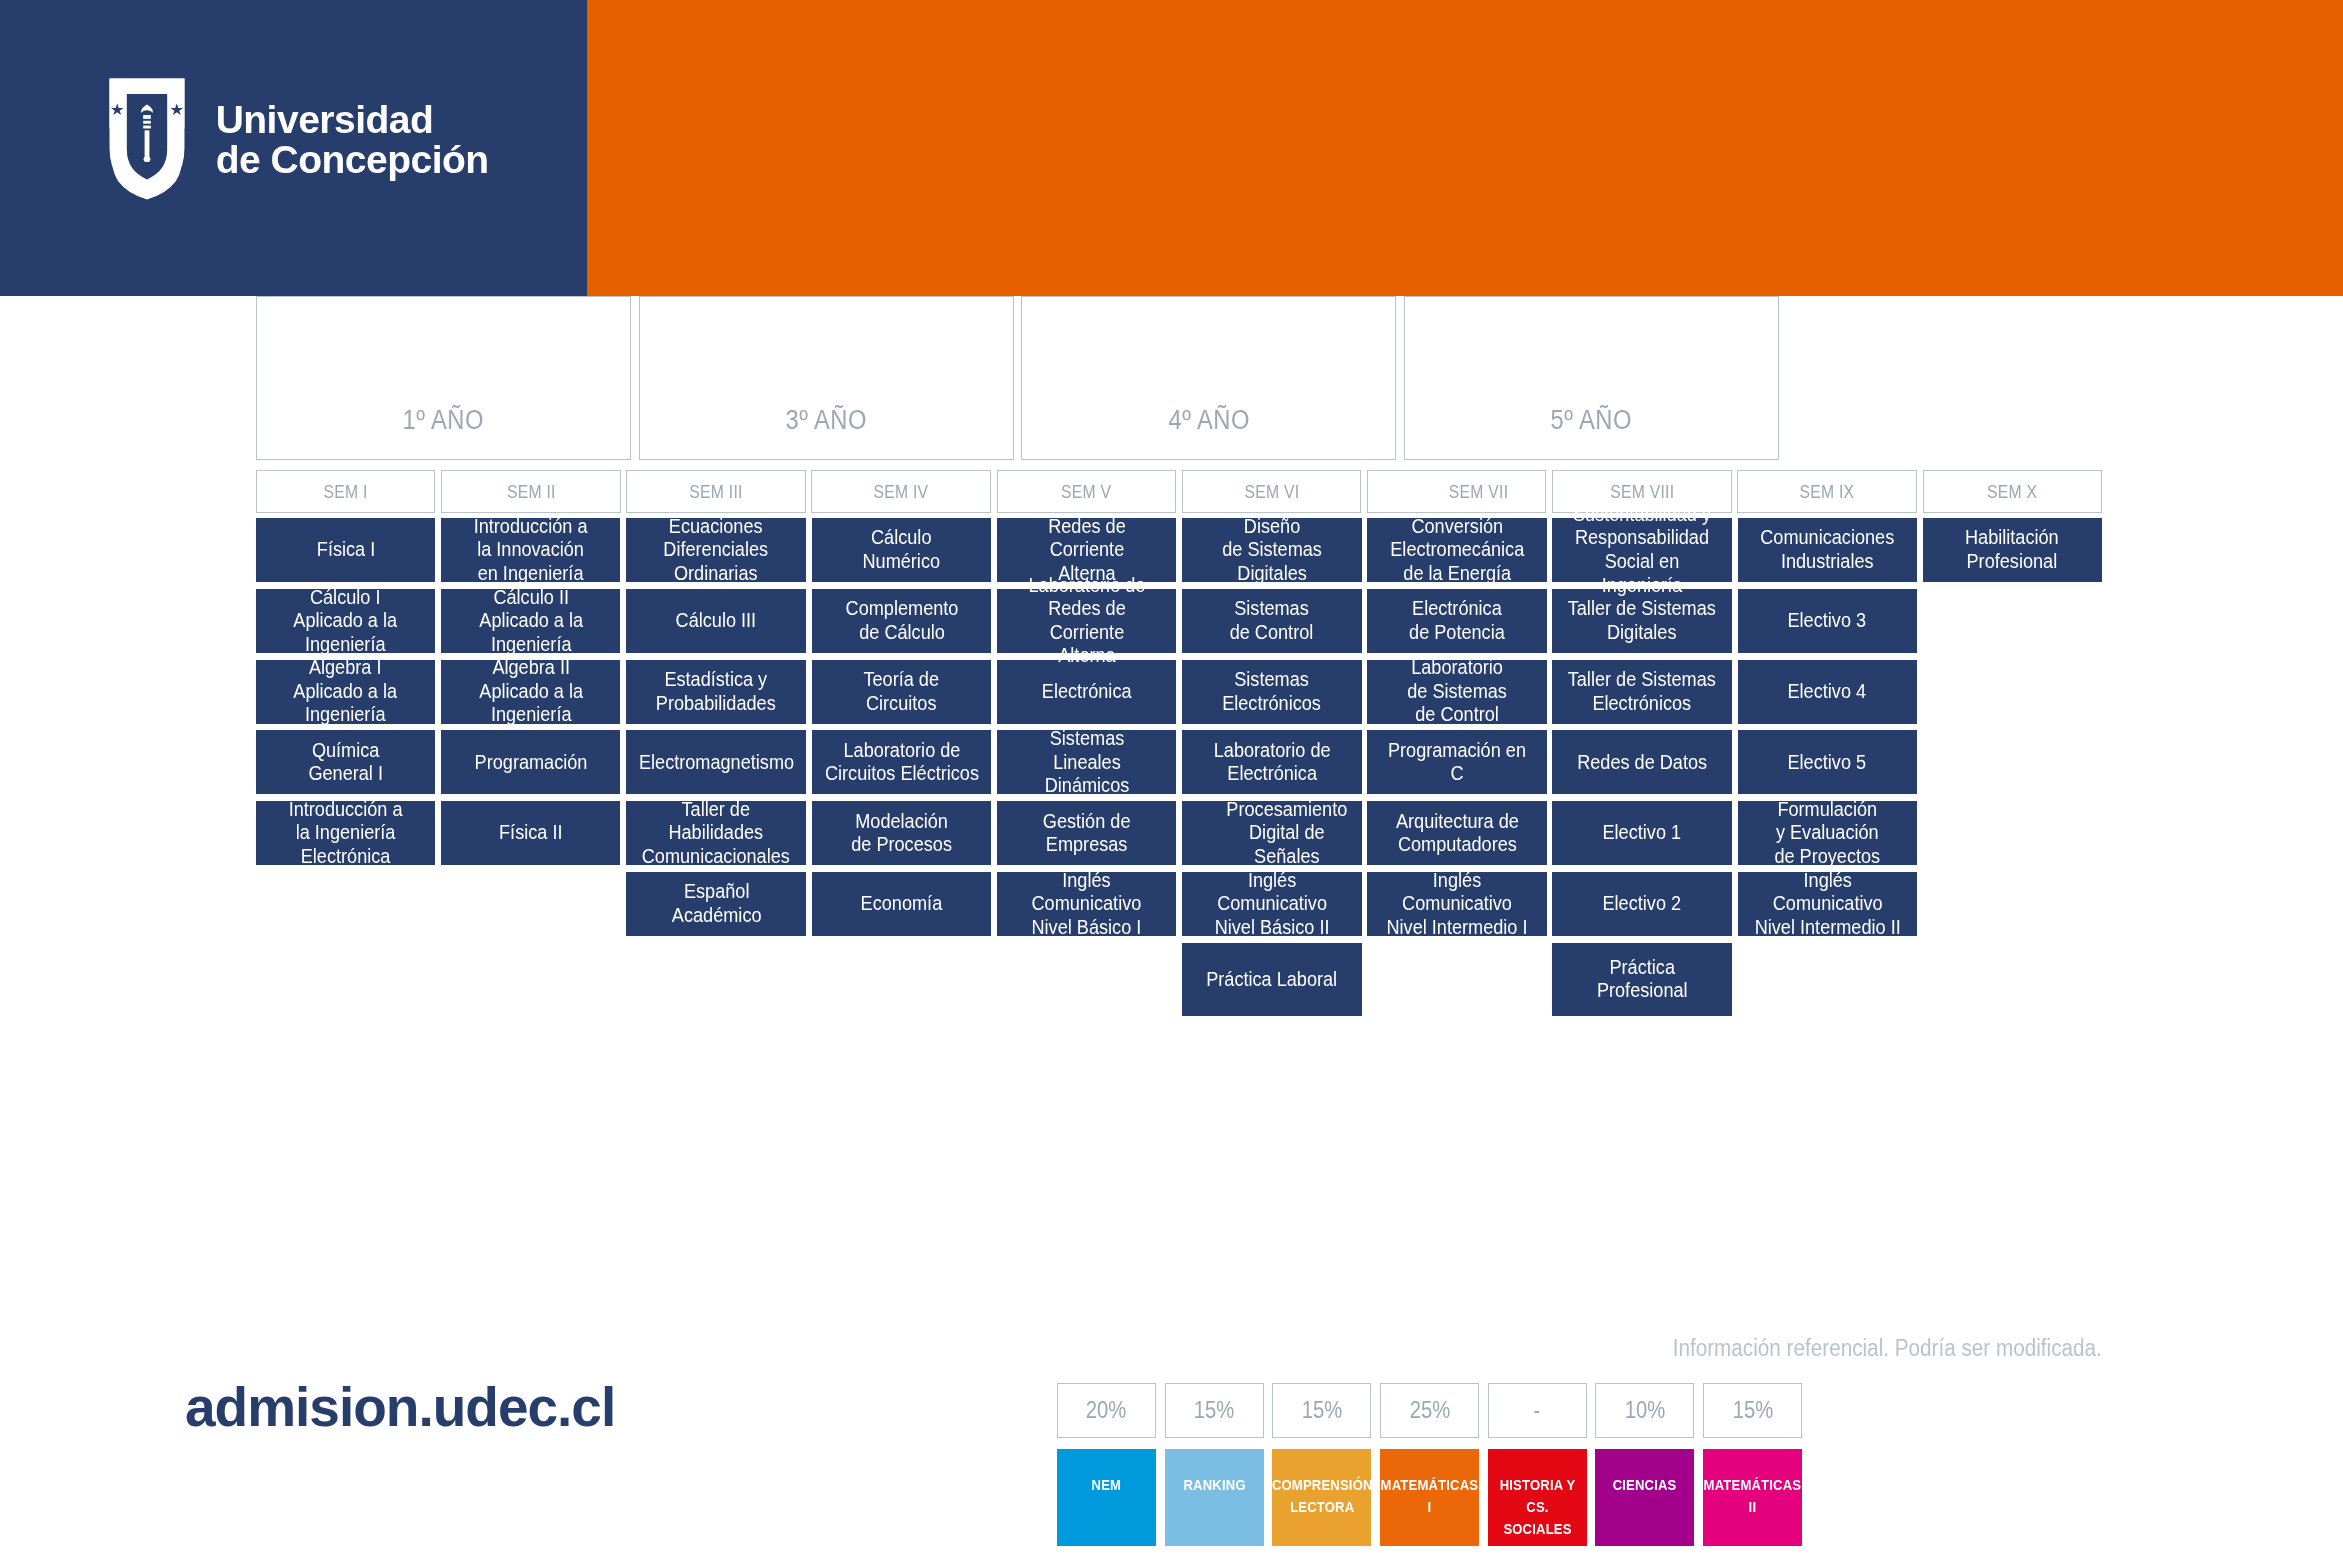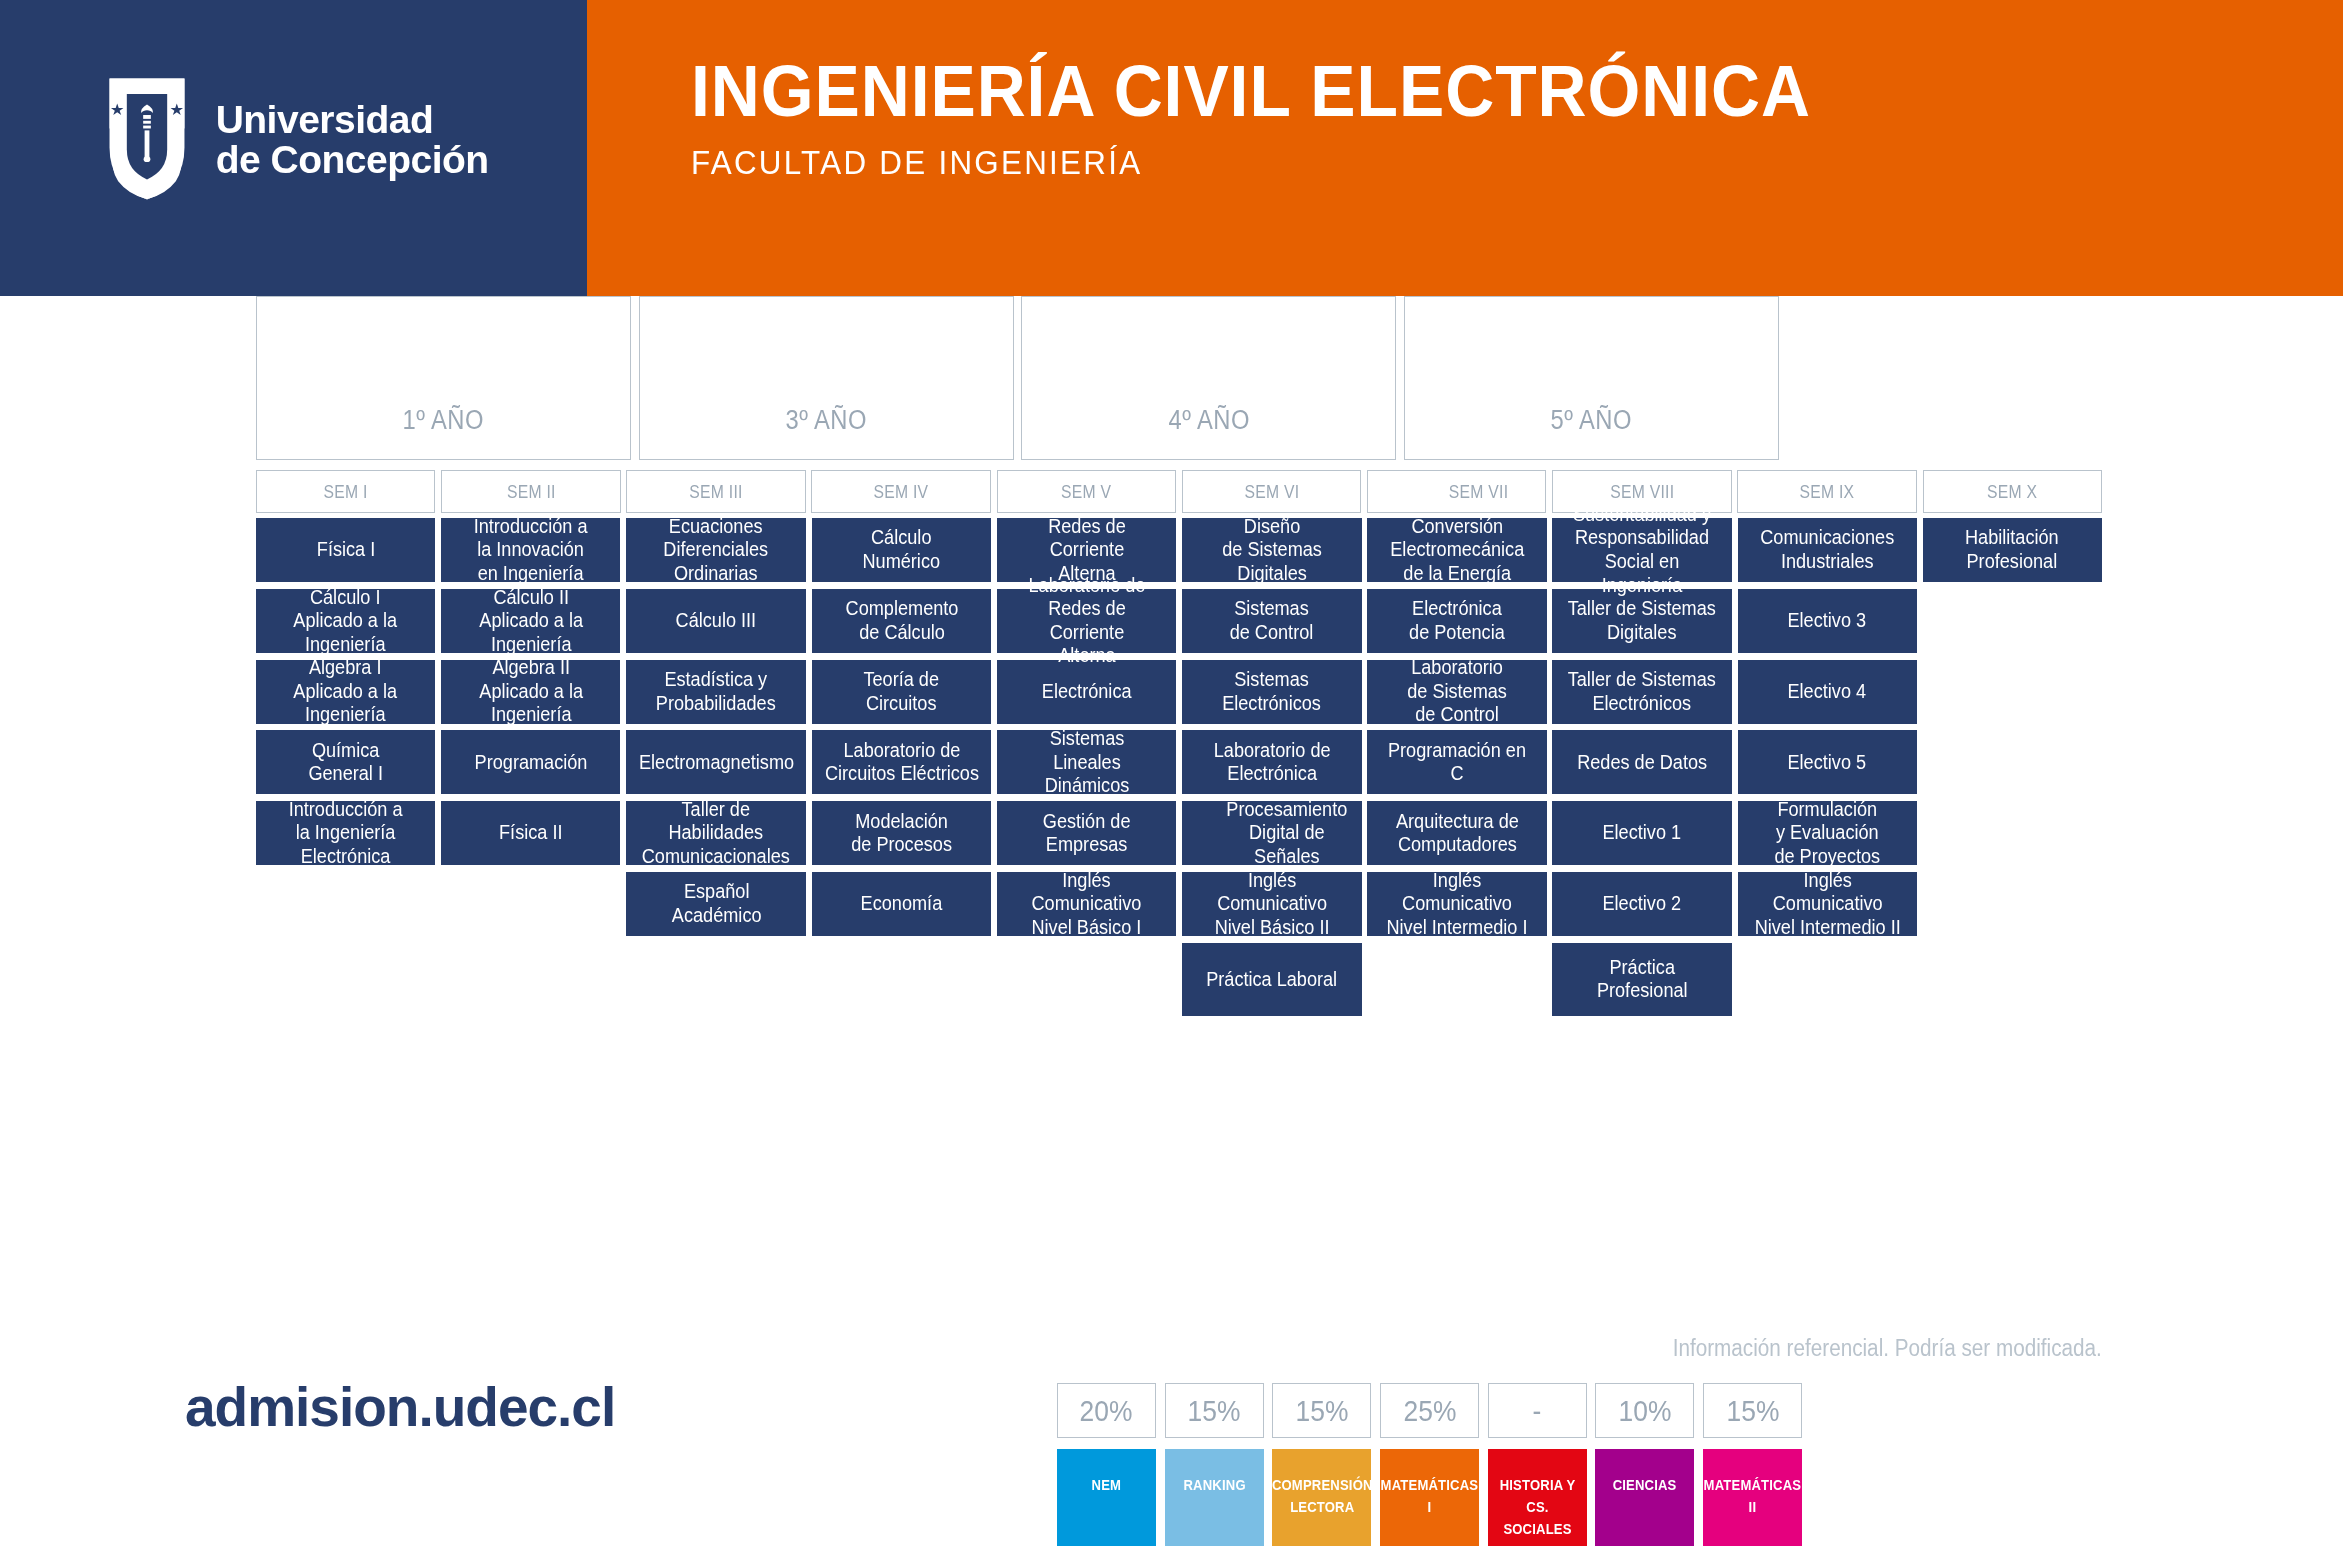--- a/index.html
+++ b/index.html
@@ -160,21 +160,21 @@
   }
   .wcol { display: flex; flex-direction: column; }
   .wpct {
     height: 55px;
     border: 1.9px solid #B9C3CC;
     background: #ffffff;
     display: flex;
     align-items: center;
     justify-content: center;
     color: #9AA7B4;
-    font-size: 30px;
+    font-size: 23px;
   }
   .wpct span { transform: scaleX(0.88); display: block; }
   .wlab {
     margin-top: 10.6px;
     height: 97px;
     display: flex;
     align-items: flex-start;
     justify-content: center;
     padding-top: 25px;
     color: #ffffff;
@@ -226,24 +226,20 @@
           <ellipse cx="71" cy="103" rx="5" ry="3" transform="rotate(25 71 103)"></ellipse>
           <ellipse cx="63" cy="112" rx="5" ry="3" transform="rotate(12 63 112)"></ellipse>
         </g>
       </svg>
       <div class="logo-text">
         <div>Universidad</div>
         <div>de Concepción</div>
       </div>
     </div>
   </div>
-  <div class="header-titles">
-    <div class="prog-title">INGENIERÍA CIVIL ELECTRÓNICA</div>
-    <div class="prog-sub">FACULTAD DE INGENIERÍA</div>
-  </div>
 </div>
 
 <div class="year-row" id="year-row">
     <div class="year-box" style="width: 375px;">
       <span>1º AÑO</span>
     </div>
     <div class="year-box" style="width: 375px;">
       <span>3º AÑO</span>
     </div>
     <div class="year-box" style="width: 375px;">

